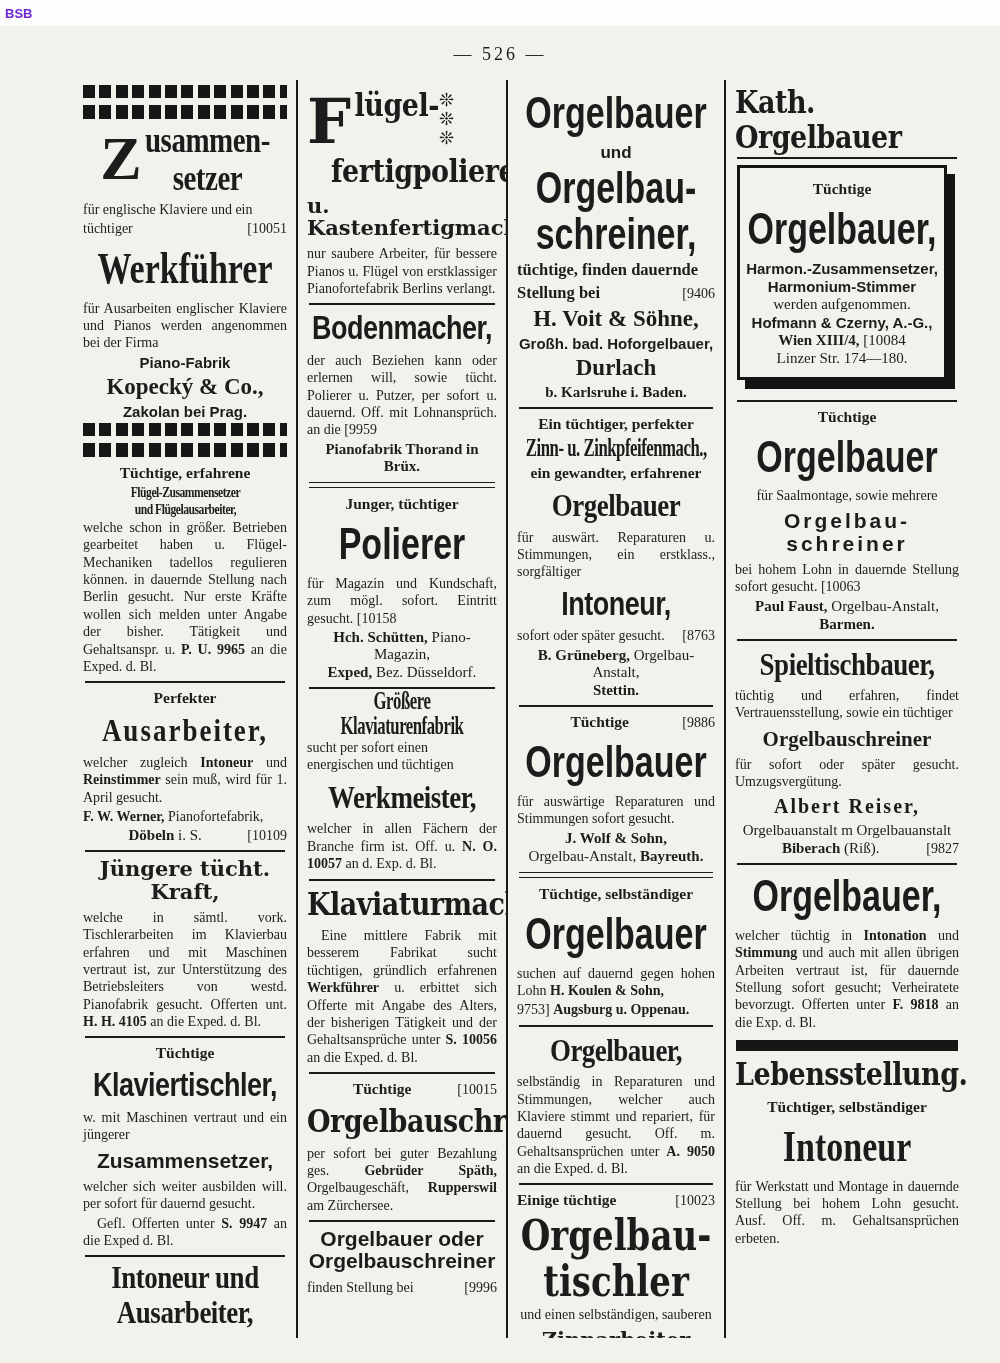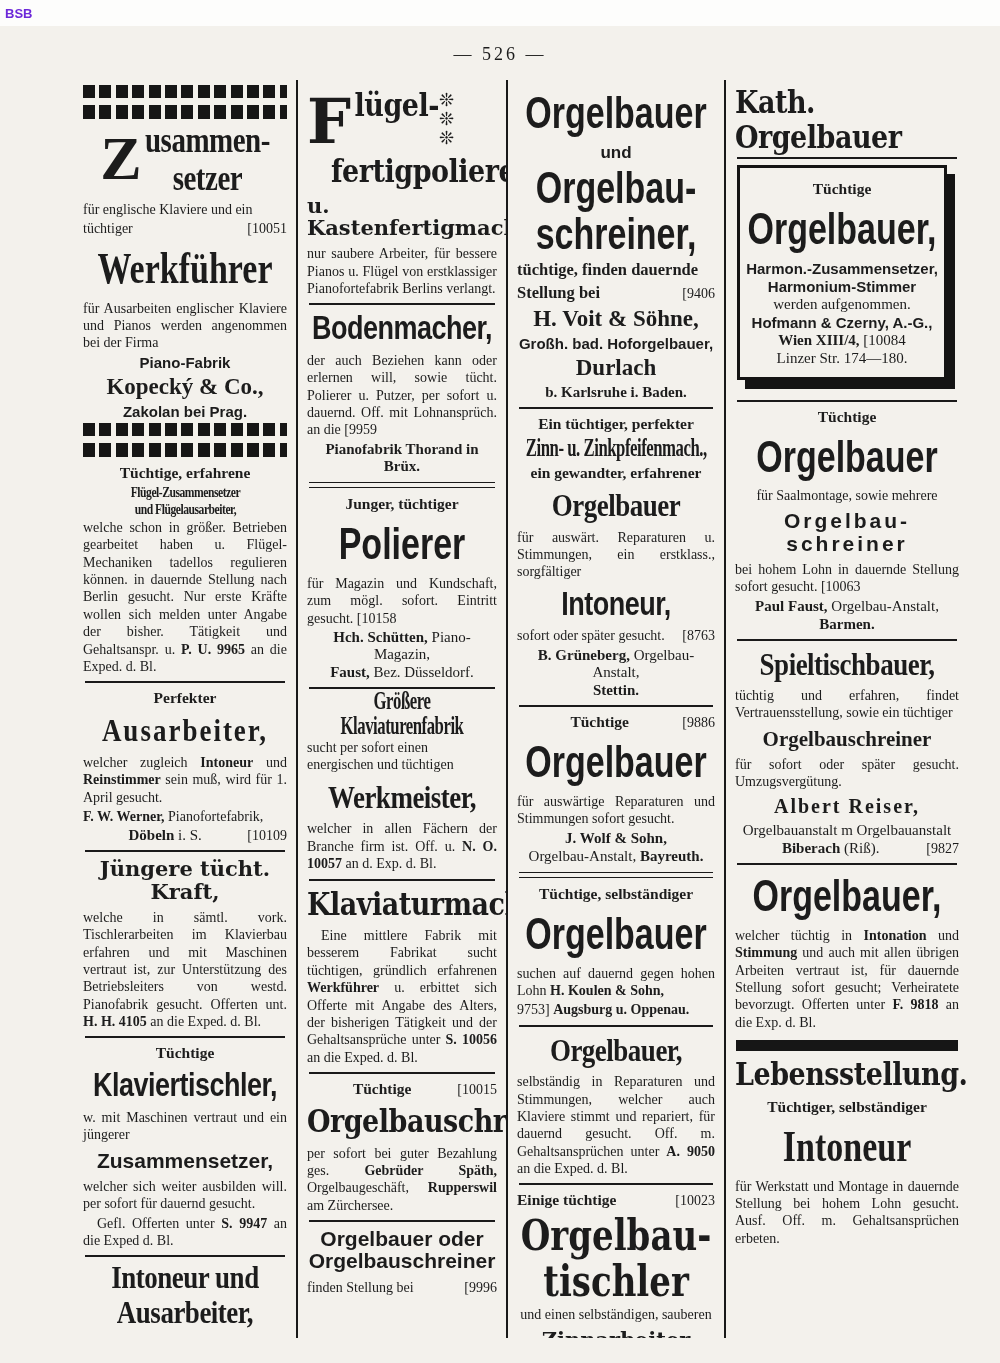--- a/index.html
+++ b/index.html
@@ -176,21 +176,21 @@
           <div class="txt">Junger, tüchtiger</div>
         </div>
         <div class="hd h0 sans"><div class="txt">Polierer</div></div>
         <div class="b">
           <div class="txt">für Magazin und Kundschaft, zum mögl. sofort. Eintritt gesucht. [10158</div>
         </div>
         <div class="sg">
           <div class="txt"><b>Hch. Schütten,</b> Piano-Magazin,</div>
         </div>
         <div class="sg">
-          <div class="txt"><b>Faust,</b> Bez. Düsseldorf.</div>
+          <div class="txt"><b>Exped,</b> Bez. Düsseldorf.</div>
         </div>
         <div class="rule"></div>
         <div class="hd h2 serif cond2"><div class="txt">Größere Klaviaturenfabrik</div></div>
         <div class="b tl">
           <div class="txt">sucht per sofort einen energischen und tüchtigen</div>
         </div>
         <div class="hd h1 serif"><div class="txt">Werkmeister,</div></div>
         <div class="b">
           <div class="txt">welcher in allen Fächern der Branche firm ist. Off. u. <b>N. O. 10057</b> an d. Exp. d. Bl.</div>
         </div>

